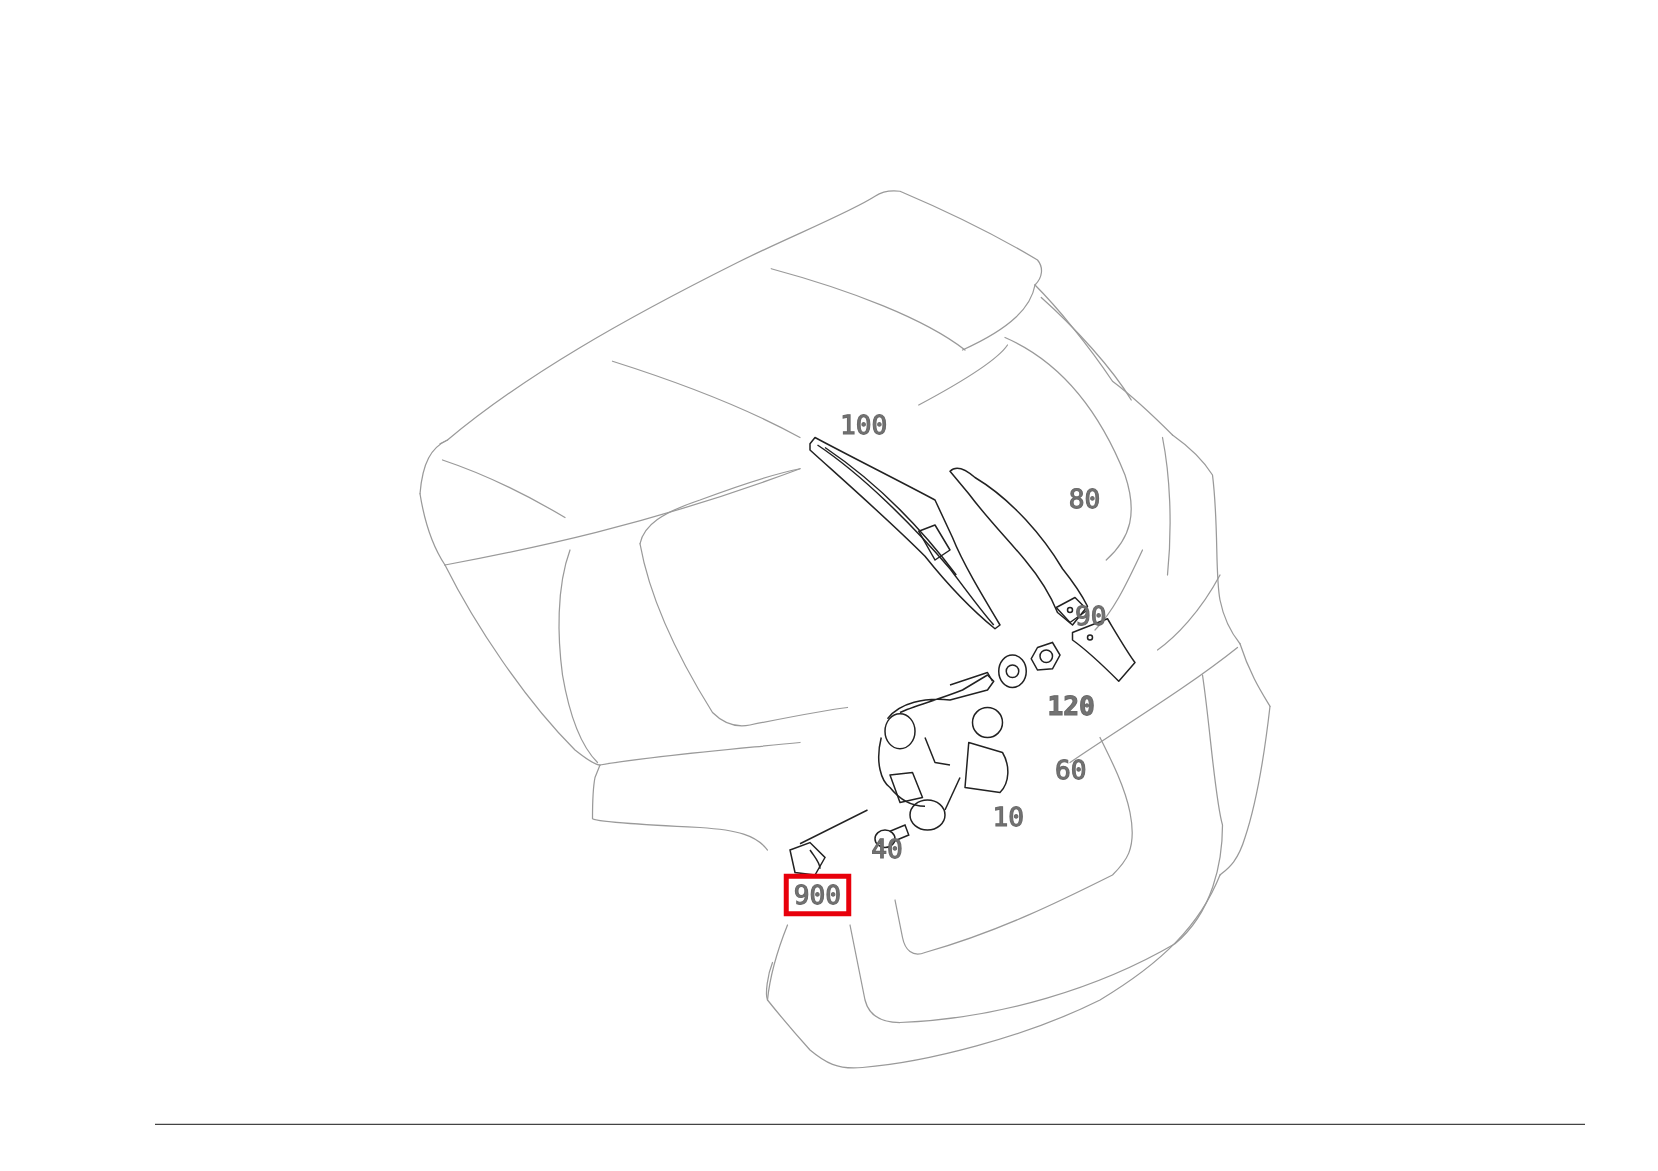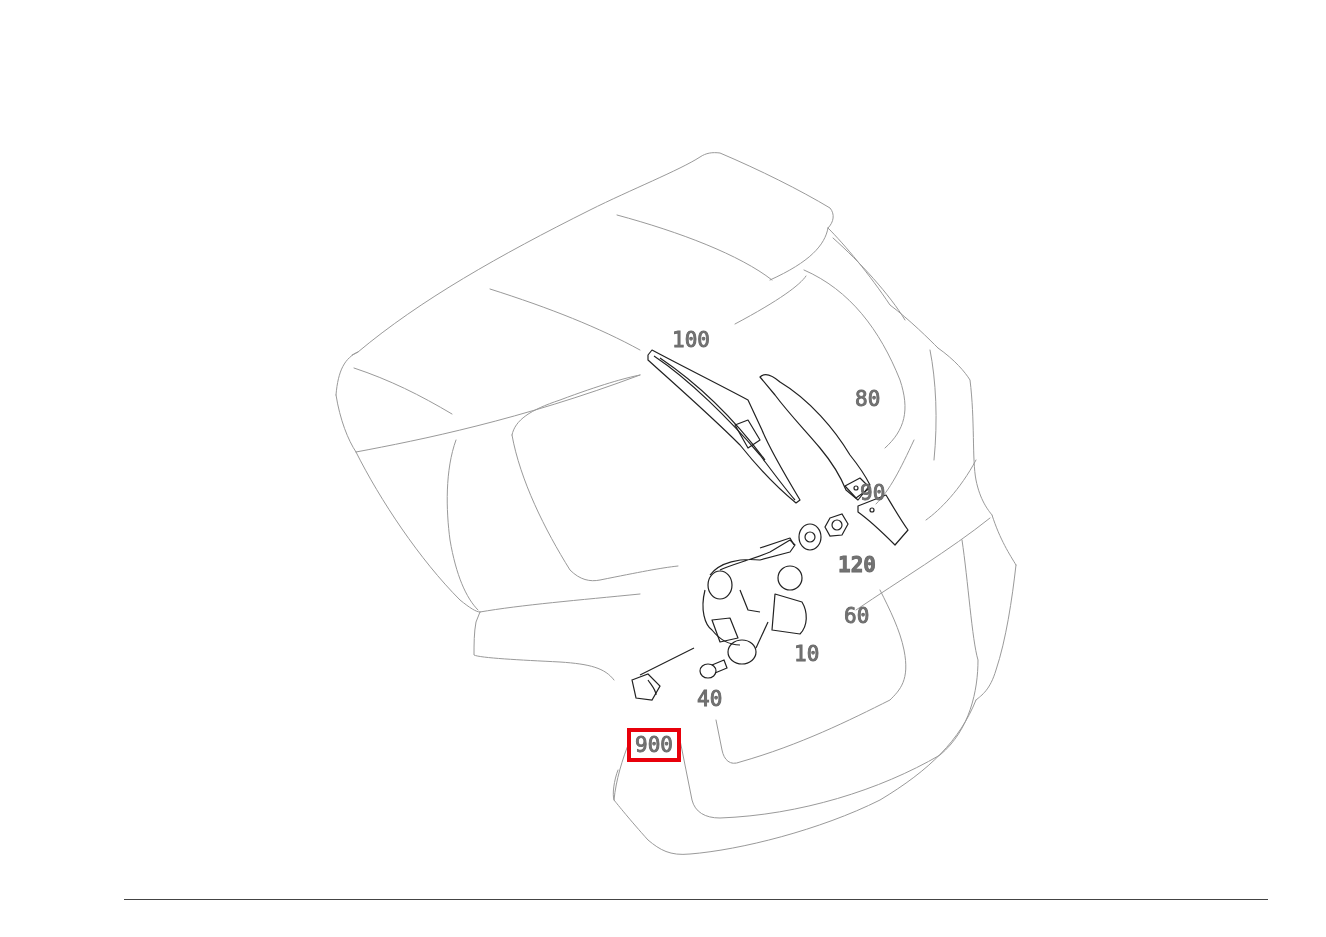--- a/index.html
+++ b/index.html
@@ -124,16 +124,16 @@
     <path d="M648 680 C652 686 656 690 656 695"></path>
   </g>
 </svg>
 
 <div class="part-label" style="left:672px; top:329px;">100</div>
 <div class="part-label" style="left:855px; top:388px;">80</div>
 <div class="part-label" style="left:860px; top:482px;">90</div>
 <div class="part-label" style="left:838px; top:554px;font-weight:bold;">120</div>
 <div class="part-label" style="left:844px; top:557px;margin-top:48px;">60</div>
 <div class="part-label" style="left:794px; top:643px;">10</div>
-<div class="part-label" style="left:697px; top:688px;">40</div>
-<div class="part-label highlighted" style="top:703px;margin-top:29px;">900</div>
+<div class="part-label" style="left:697px; top:668px;">40</div>
+<div class="part-label highlighted" style="top:703px;">900</div>
 
 <div id="footer-rule"></div>
 
 </body></html>

